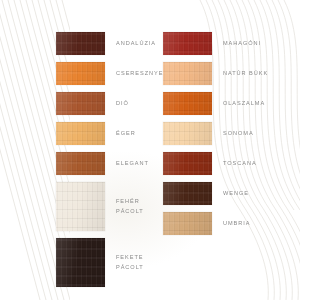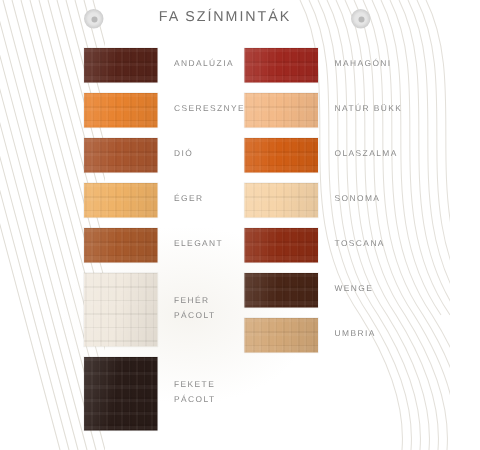--- a/index.html
+++ b/index.html
@@ -189,25 +189,20 @@
         <path d="M 76 0 C 106 60 68 140 116 210"></path>
         <path d="M 82 0 C 112 60 74 140 122 210"></path>
         <path d="M 88 0 C 118 60 80 140 128 210"></path>
         <path d="M 94 0 C 124 60 86 140 134 210"></path>
       </g>
     </svg>
   </div>
 
   <div class="soft-glow"></div>
 
-  <div id="header">
-    <div class="grommet grommet-left"></div>
-    <div id="title">FA SZÍNMINTÁK</div>
-    <div class="grommet grommet-right"></div>
-  </div>
 
   <div class="column" id="col-left">
       <div class="swatch-row">
         <div class="swatch small" style="background: rgb(87, 36, 26);">
           <div class="grain"></div>
           <div class="sheen"></div>
         </div>
         <div class="swatch-label">ANDALÚZIA</div>
       </div>
       <div class="swatch-row">

